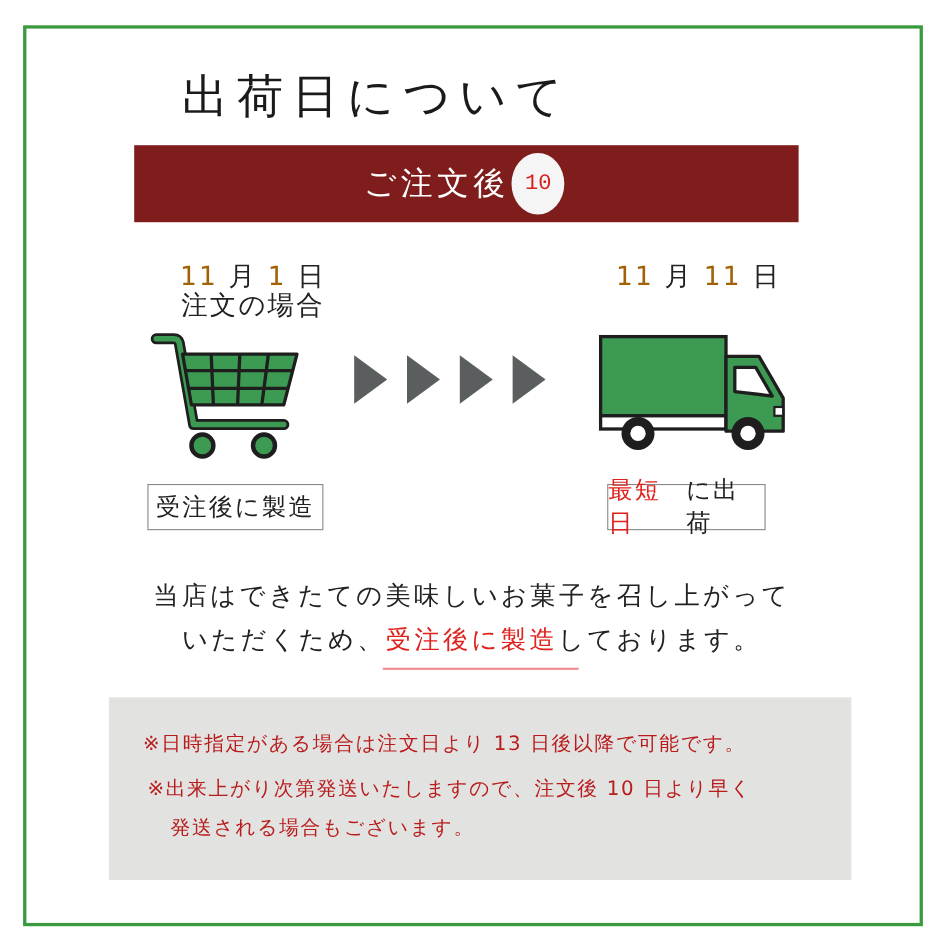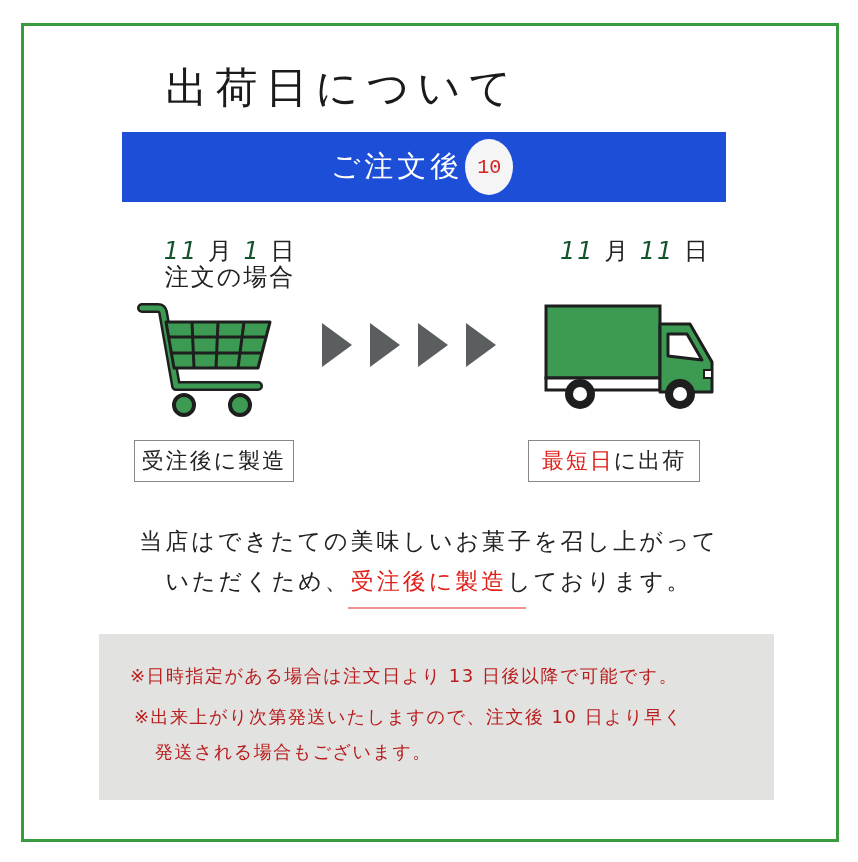--- a/index.html
+++ b/index.html
@@ -3,37 +3,37 @@
   <meta charset="utf-8">
   <style>
     * { box-sizing: border-box; margin: 0; padding: 0; }
     html, body { width: 858px; height: 862px; background: #ffffff; overflow: hidden; }
     body { position: relative; font-family: "DejaVu Sans", "Liberation Sans", sans-serif; color: #1e1e1e; }
 
     .frame { position: absolute; left: 21px; top: 23px; width: 818px; height: 819px; border: 3px solid #3a9a3f; }
 
     .title { position: absolute; left: 0; width: 685px; top: 60px; text-align: center; font-size: 42px; letter-spacing: 8px; font-weight: 300; color: #1a1a1a; }
 
-    .banner { position: absolute; left: 122px; top: 132px; width: 604px; height: 70px; background: #1d4ed8; color: #fff; display: flex; align-items: center; justify-content: center; font-size: 29px; letter-spacing: 4px; font-weight: 300; }
+    .banner { position: absolute; left: 122px; top: 132px; width: 604px; height: 70px; background: #7f1d1d; color: #fff; display: flex; align-items: center; justify-content: center; font-size: 29px; letter-spacing: 4px; font-weight: 300; }
     .banner .circle { display: inline-flex; align-items: center; justify-content: center; width: 48px; height: 56px; border-radius: 50%; background: #f5f5f5; color: #d8201d; font-size: 20px; letter-spacing: 0; margin: 0 4px 0 2px; font-family: Liberation Mono, monospace; }
 
     .step-head { position: absolute; text-align: center; font-size: 24px; line-height: 26px; letter-spacing: 2px; color: #222; }
-    .step-head .red { color: #14532d; font-style: italic; }
+    .step-head .red { color: #a16207; }
     .step-left { left: 140px; top: 238px; width: 180px; }
     .step-right { left: 540px; top: 238px; width: 190px; }
 
     .cart { position: absolute; left: 136px; top: 298px; width: 140px; width: 140px; height: 124px; }
     .truck { position: absolute; left: 544px; top: 304px; width: 172px; height: 110px; }
 
     .arrows { position: absolute; left: 322px; top: 323px; display: flex; gap: 18px; }
     .arrow { width: 0; height: 0; border-top: 22px solid transparent; border-bottom: 22px solid transparent; border-left: 30px solid #5a5e5e; }
 
     .tag { position: absolute; top: 440px; height: 42px; border: 1.5px solid #888; background: #fff; display: flex; align-items: center; justify-content: center; font-size: 22px; letter-spacing: 2px; color: #222; }
     .tag-left { left: 134px; width: 160px; }
-    .tag-right { left: 528px; width: 172px; }
+    .tag-right { left: 552px; width: 144px; }
     .tag .red { color: #e0221c; }
 
     .desc { position: absolute; left: 0; width: 858px; text-align: center; font-size: 23px; letter-spacing: 3px; color: #222; font-weight: 300; }
     .desc1 { top: 526px; }
     .desc2 { top: 566px; }
     .desc .red { color: #e0221c; }
     .underline { position: absolute; left: 348px; top: 607px; width: 178px; height: 2px; background: #f09090; }
 
     .notes { position: absolute; left: 99px; top: 634px; width: 675px; height: 166px; background: #e2e2e1; }
     .note { position: absolute; font-size: 18px; letter-spacing: 1.5px; color: #b91c1c; }

